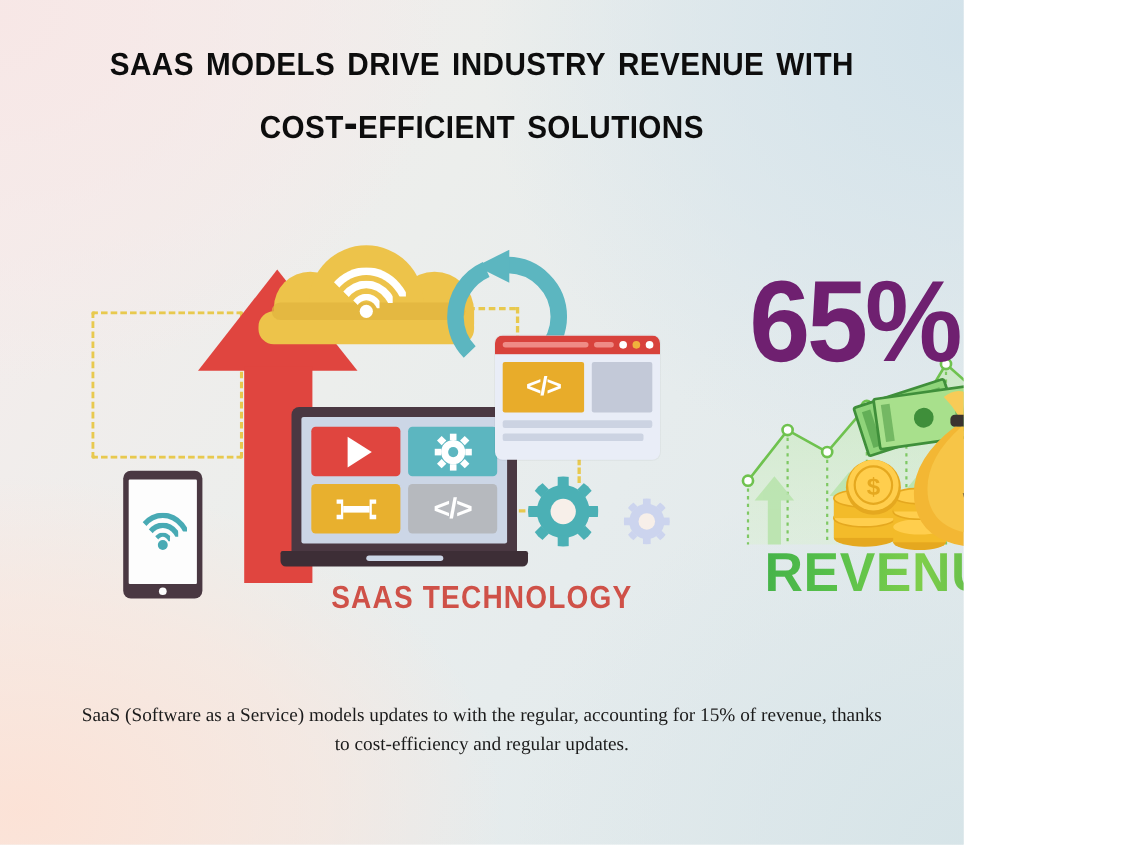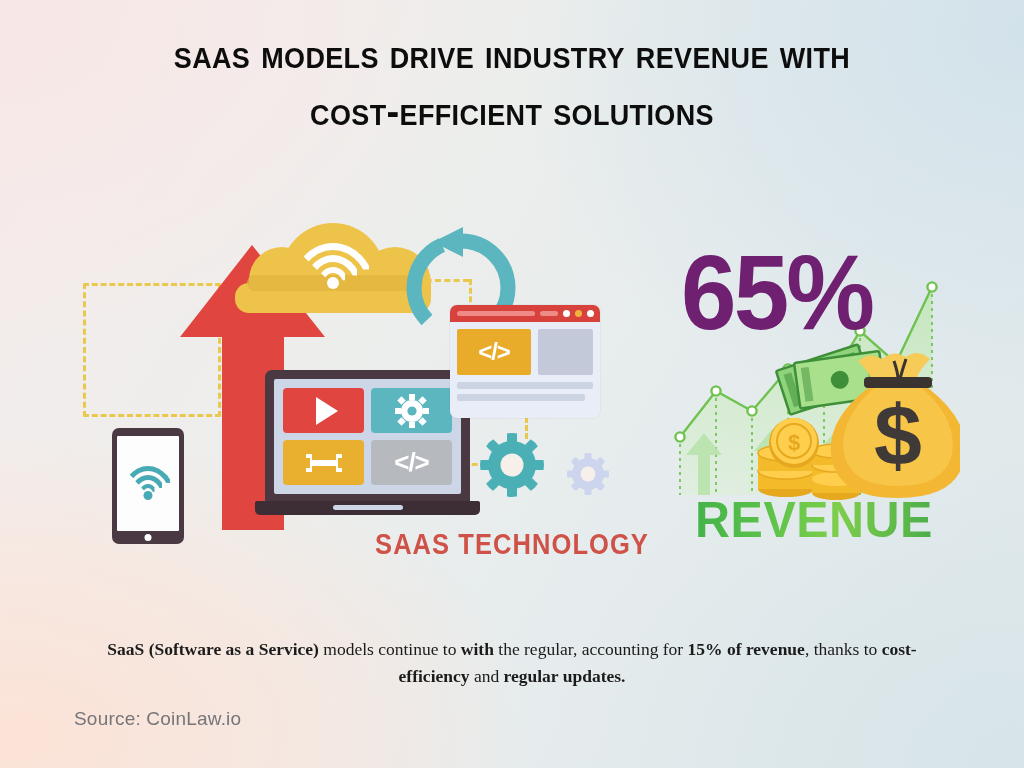--- a/index.html
+++ b/index.html
@@ -2,21 +2,21 @@
 <html><head>
 <meta charset="utf-8">
 <style>
   html,body{margin:0;padding:0;}
   body{
     width:1024px;height:768px;overflow:hidden;
     font-family:"Liberation Sans", sans-serif;
     position:relative;
   }
   #canvas{
-    position:absolute;inset:0;width:1024px;height:768px;overflow:hidden;
+    position:absolute;inset:0;width:876px;height:768px;overflow:hidden;
     background:
       radial-gradient(ellipse 70% 55% at 2% 96%, rgba(252,226,214,0.98) 0%, rgba(252,229,219,0.55) 45%, rgba(252,229,219,0) 72%),
       radial-gradient(ellipse 62% 58% at 0% 2%, rgba(247,231,230,0.98) 0%, rgba(247,233,232,0.5) 48%, rgba(247,233,232,0) 75%),
       radial-gradient(ellipse 66% 70% at 100% 4%, rgba(210,226,234,0.98) 0%, rgba(214,228,235,0.55) 45%, rgba(214,228,235,0) 76%),
       radial-gradient(ellipse 62% 62% at 100% 100%, rgba(214,228,232,0.95) 0%, rgba(218,230,234,0.5) 45%, rgba(218,230,234,0) 75%),
       linear-gradient(120deg,#f6eceb 0%,#eceeec 38%,#e6eced 62%,#dfe8ea 100%);
   }
 
   
   .title-block{
@@ -126,21 +126,21 @@
     background:linear-gradient(95deg,#3fae49 0%,#57c04a 30%,#7ece4b 58%,#3fa64a 100%);
     -webkit-background-clip:text;background-clip:text;color:transparent;
     transform:scaleX(0.97);
   }
 
   
   .caption{
     position:absolute;left:72px;right:72px;top:636px;text-align:center;
     font-family:"Liberation Serif", serif;font-size:17.5px;line-height:1.52;color:#1b1b1b;
   }
-  .caption b{font-weight:700;}
+  .caption b{font-weight:400;}
   .source{
     position:absolute;left:74px;top:708px;
     font-family:"Liberation Sans", sans-serif;font-size:19px;color:#76767a;letter-spacing:0.2px;
   }
 </style>
 </head>
 <body>
 
 <div id="canvas">
 
@@ -380,18 +380,17 @@
         <path d="M226 118 q4 12 4 18 M238 116 q-4 12 -6 20" stroke="#3a3330" stroke-width="3" fill="none"></path>
         <text x="230" y="222" text-anchor="middle" font-family="Liberation Sans, sans-serif" font-size="86" font-weight="bold" fill="#3f3a37">$</text>
       </g>
     </svg>
 
     <div class="pct">65%</div>
     <div class="revenue">REVENUE</div>
   </div>
 
   <div class="caption">
-    <b>SaaS (Software as a Service)</b><span> models continue to </span><b>with</b><span> the regular, accounting for </span><b>15% of revenue</b><span>, thanks to </span><b>cost-efficiency</b><span> and </span><b>regular updates.</b>
+    <b>SaaS (Software as a Service)</b><span> models updates to </span><b>with</b><span> the regular, accounting for </span><b>15% of revenue</b><span>, thanks to </span><b>cost-efficiency</b><span> and </span><b>regular updates.</b>
   </div>
 
-  <div class="source">Source: CoinLaw.io</div>
 
 </div>
 
 </body></html>

